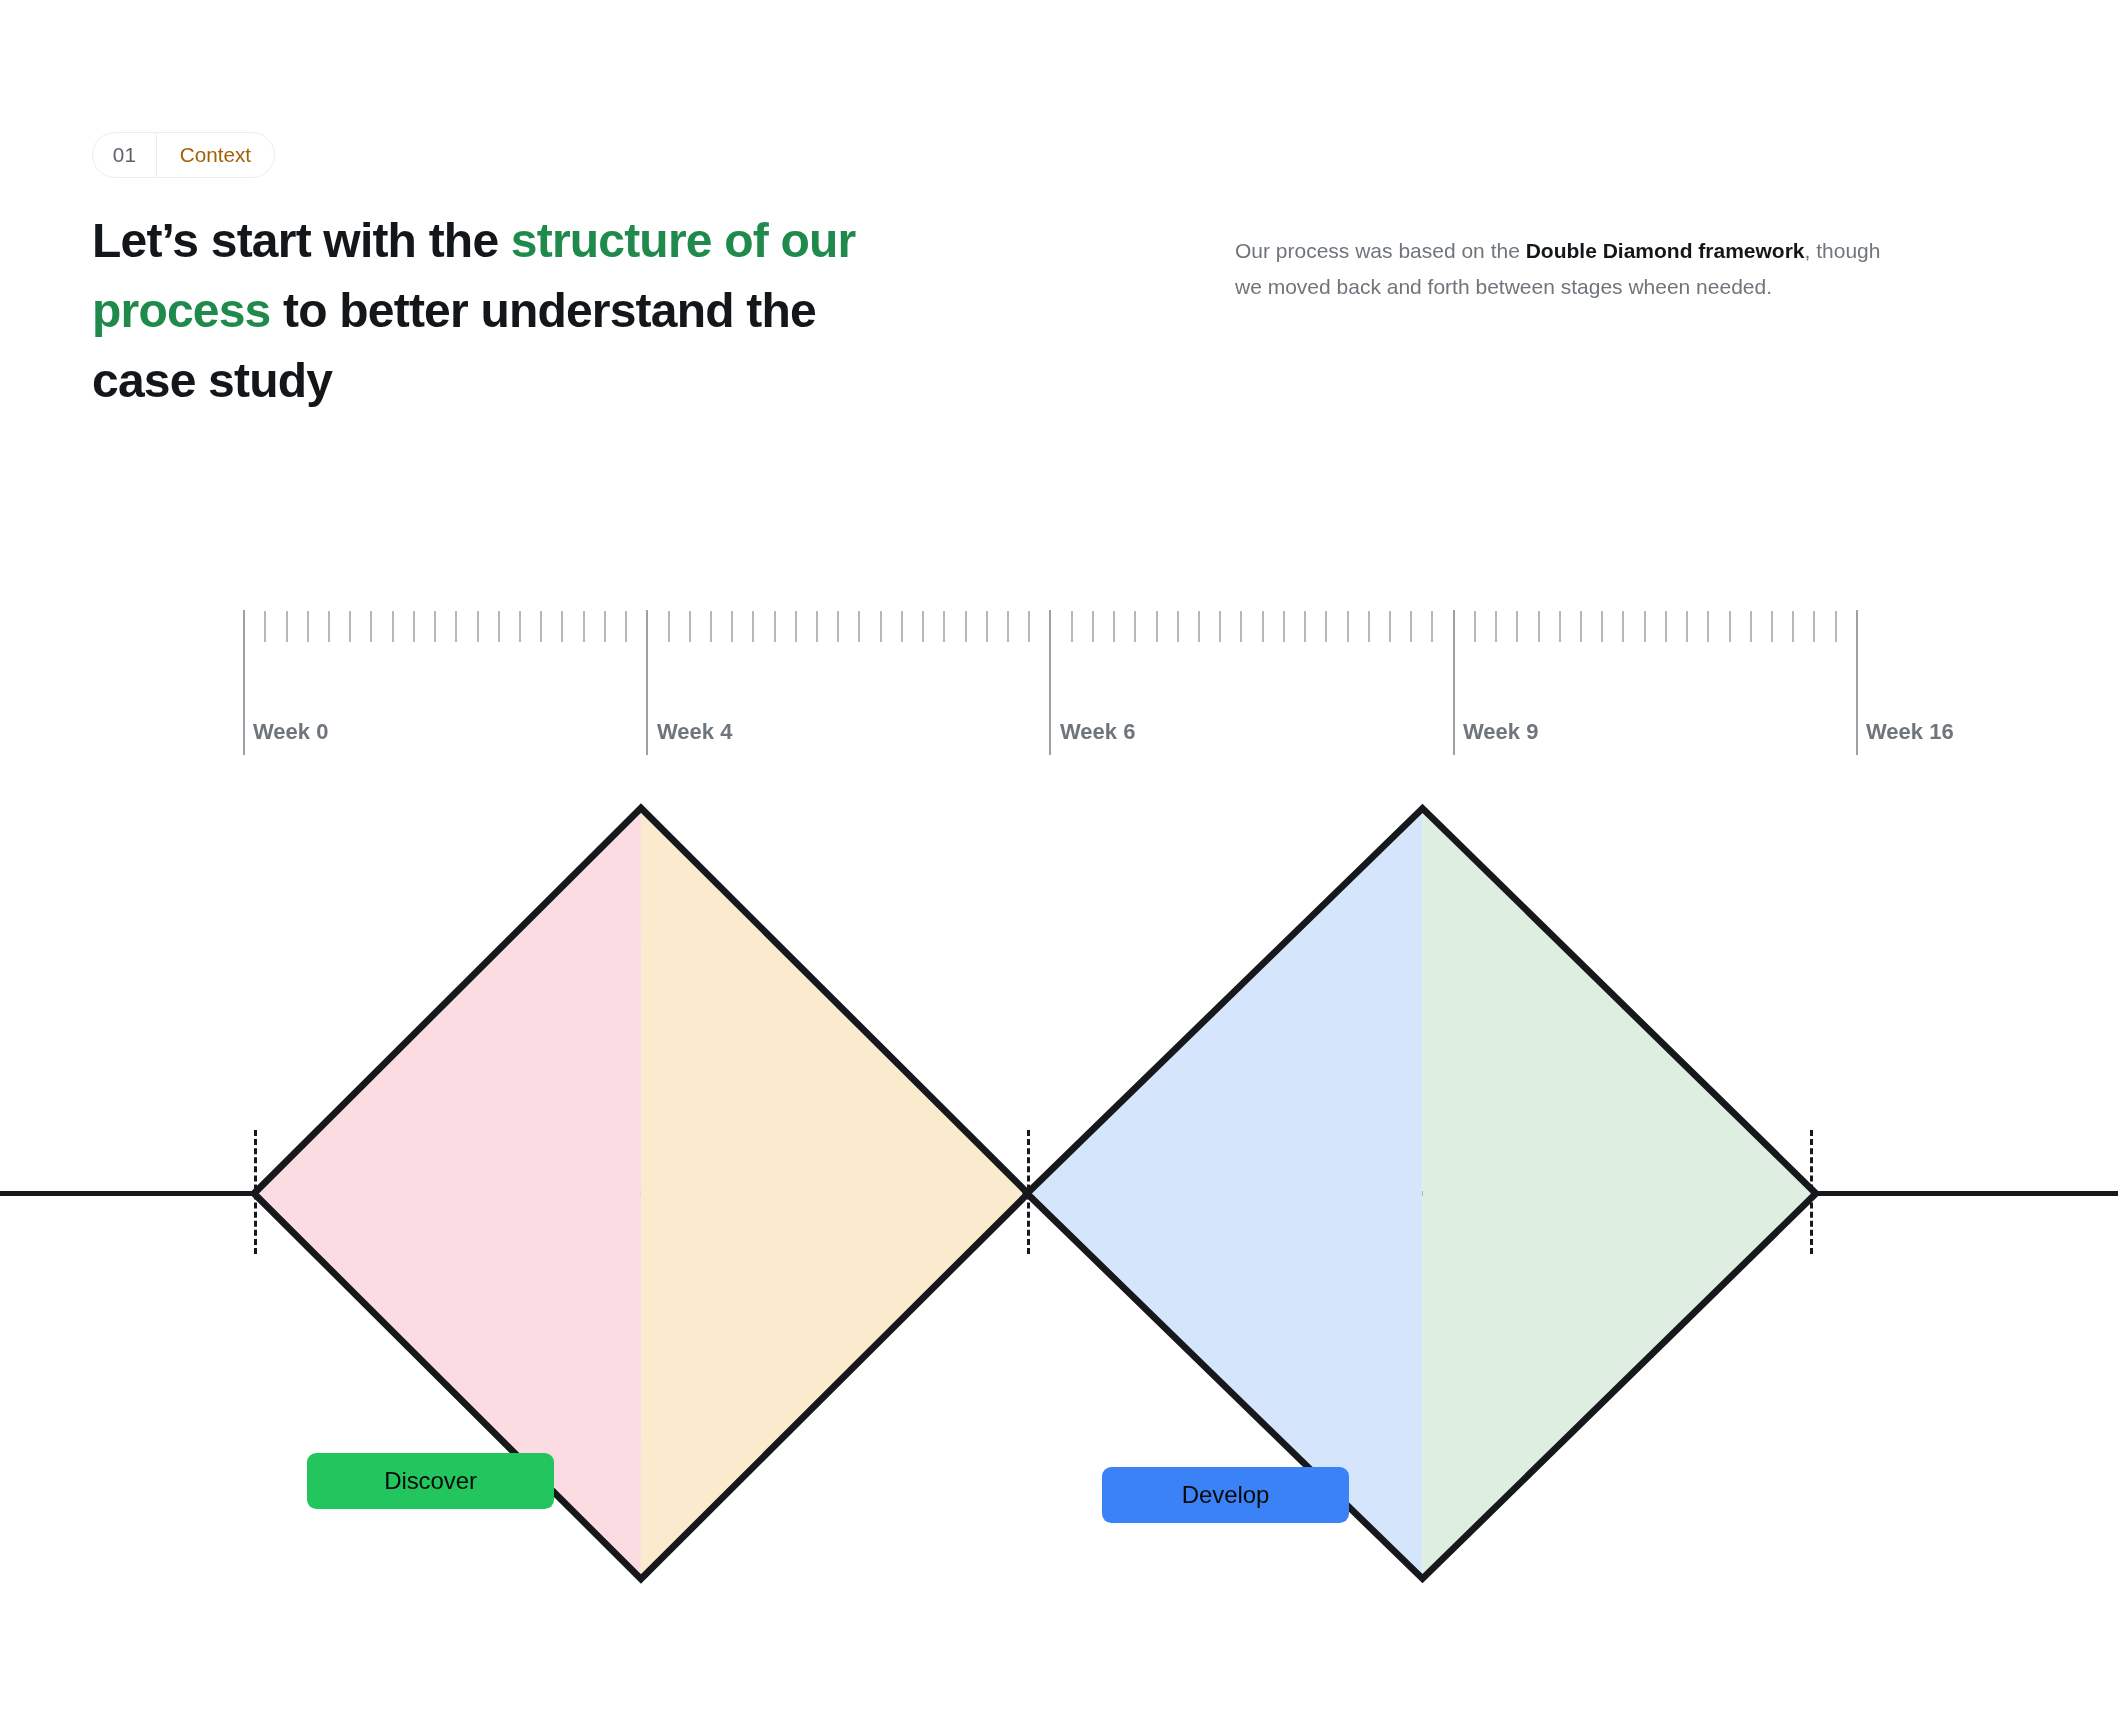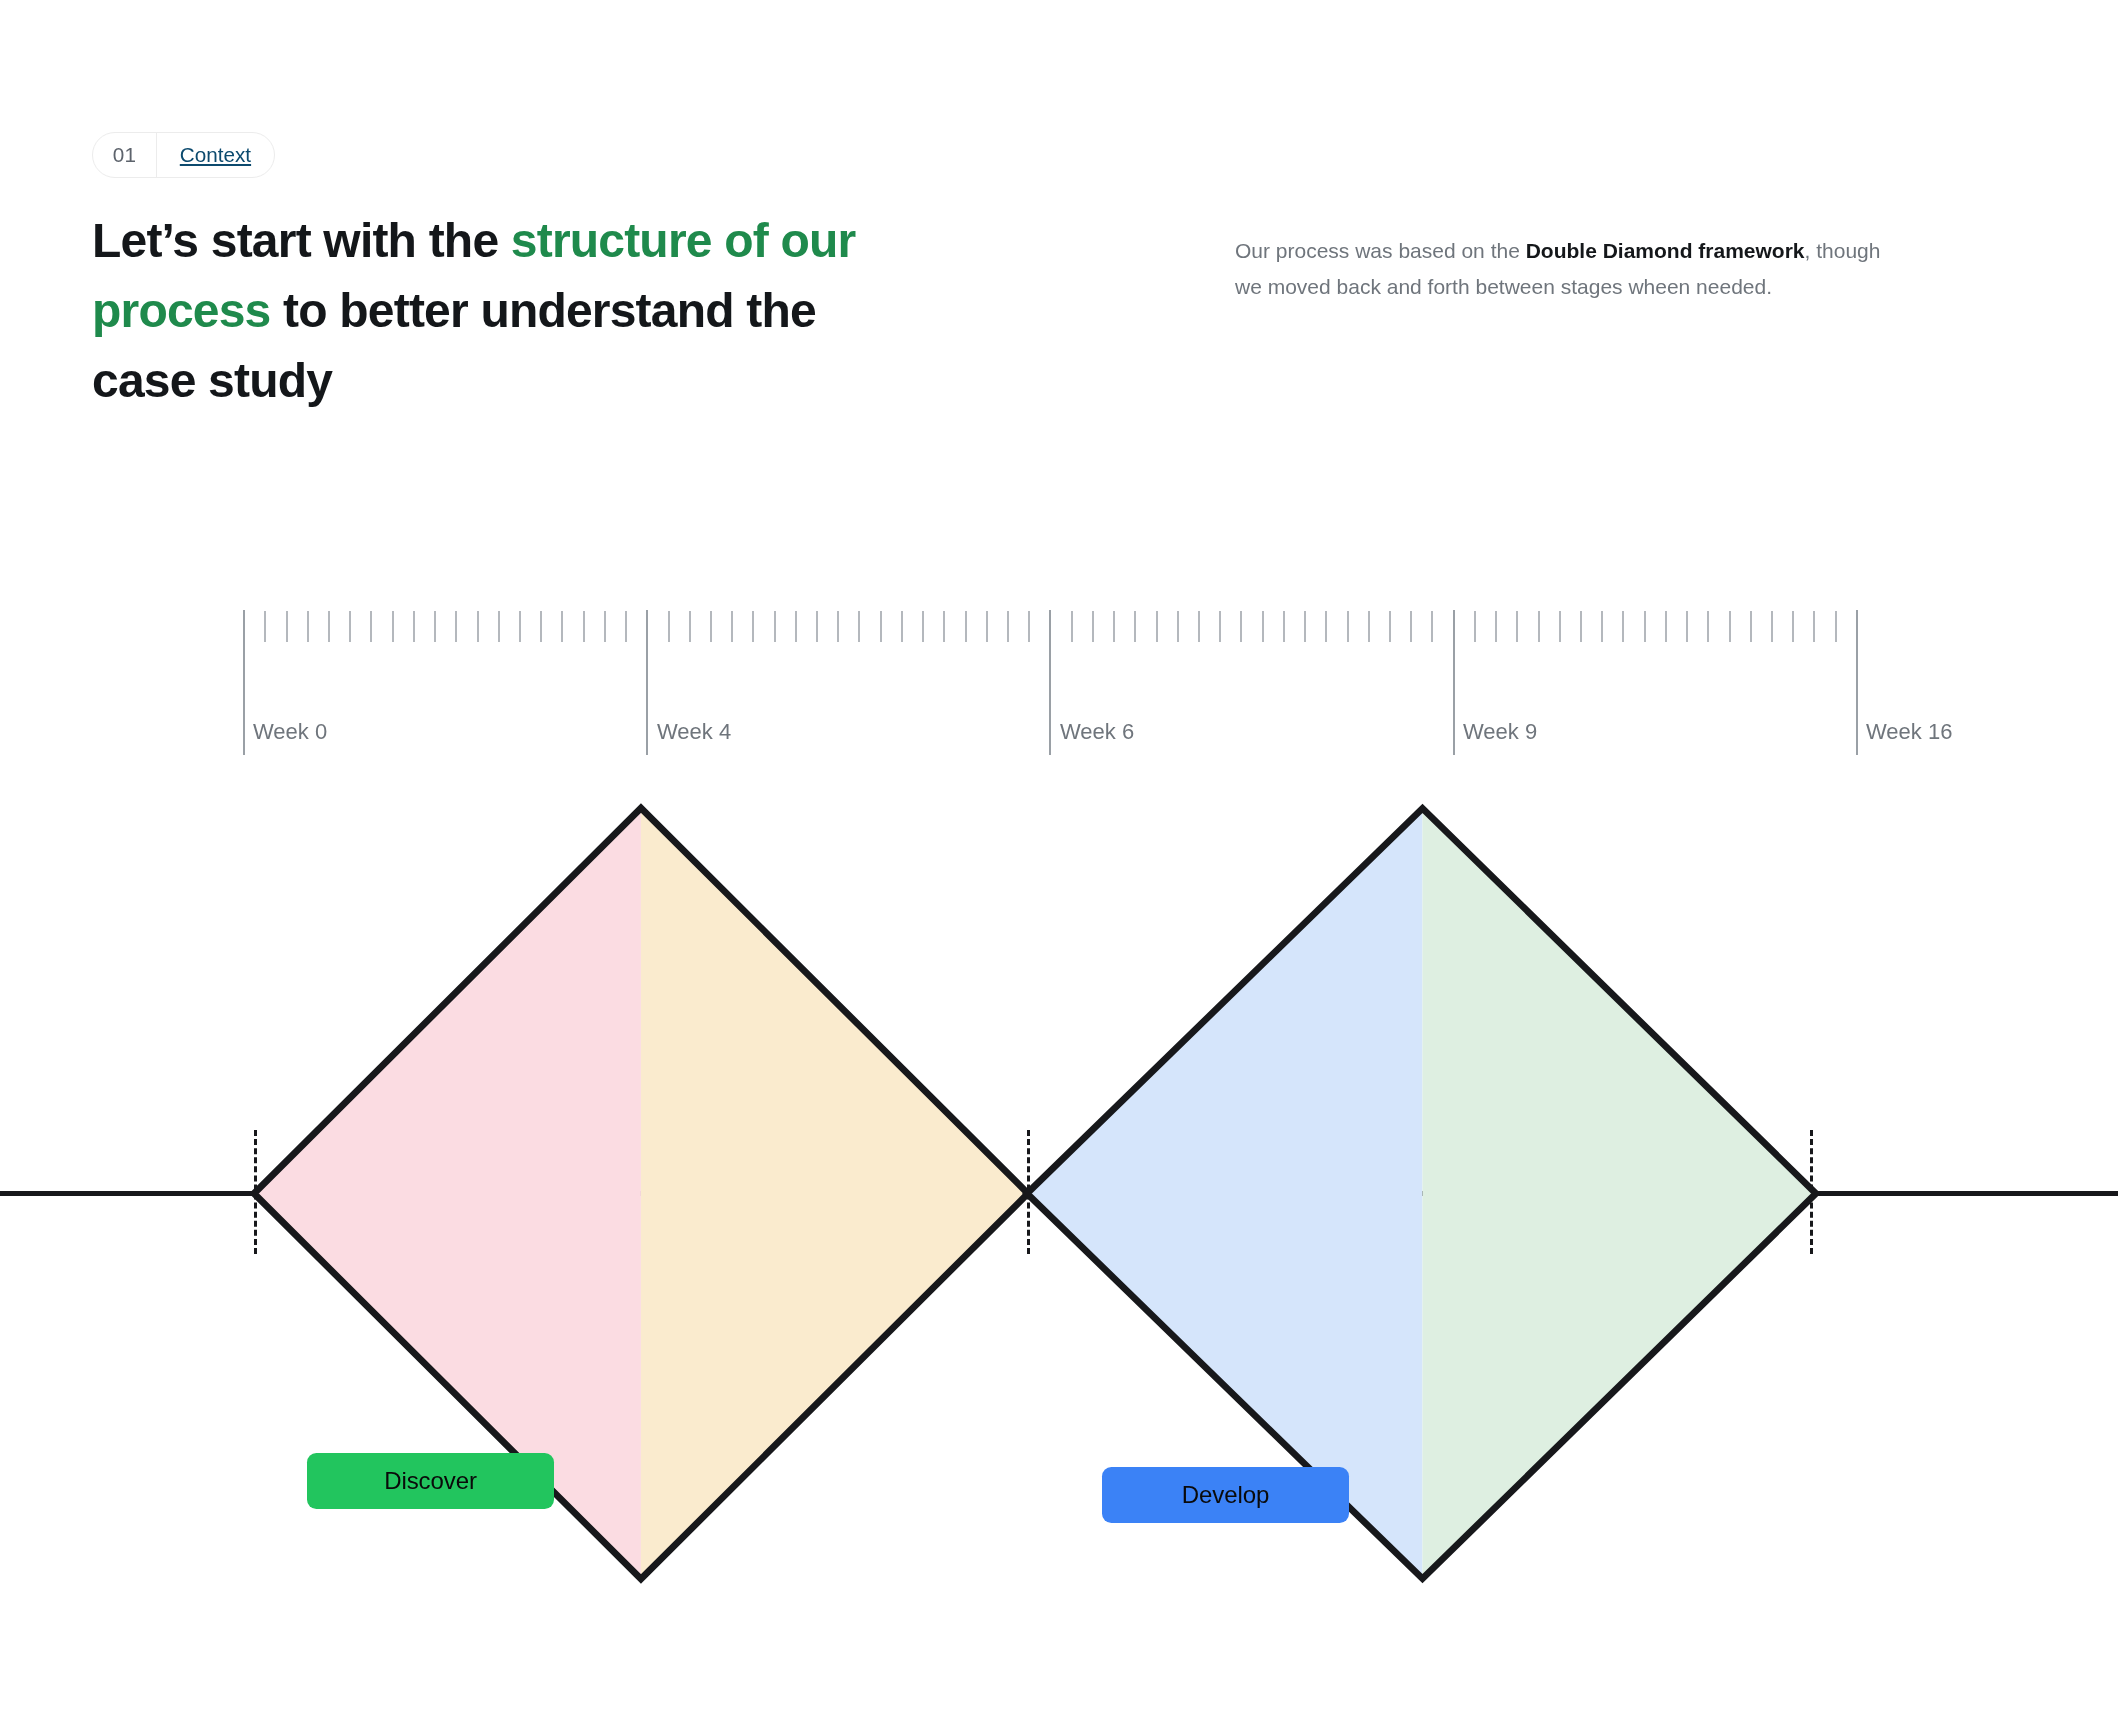--- a/index.html
+++ b/index.html
@@ -22,21 +22,21 @@
   }
   .eyebrow .num {
     display: flex; align-items: center; justify-content: center;
     padding: 0 19.7px;
     font-size: 20.7px; color: #5d636c; letter-spacing: 0.2px;
   }
   .eyebrow .sep { width: 1px; background: #ececec; }
   .eyebrow .lbl {
     display: flex; align-items: center; justify-content: center;
     padding: 0 23px;
-    font-size: 20.7px; color: #0c4a6e; text-decoration: underline;
+    font-size: 20.7px; color: #a16207;
   }
 
   
   .headline {
     position: absolute; left: 92px; top: 206px;
     width: 807px;
     font-size: 48px; line-height: 70px;
     font-weight: 700; color: #14171a;
     letter-spacing: -0.8px;
   }
@@ -45,21 +45,21 @@
   
   .lede {
     position: absolute; left: 1235px; top: 233px;
     width: 652px;
     font-size: 21px; line-height: 36px;
     color: #6f757c;
   }
   .lede b { color: #14171a; font-weight: 700; }
 
   
-  .ruler { position: absolute; left: 0; top: 595px; width: 2119px; height: 166px; }
+  .ruler { position: absolute; left: 0; top: 595px; width: 2119px; height: 166px; font-weight: bold; }
   .seg-line {
     position: absolute; top: 14.5px; width: 1.6px; height: 145px;
     background: #9aa0a6;
   }
   .tick {
     position: absolute; top: 15.5px; width: 2.1px; height: 31px;
     background: #b4b8bd;
   }
   .wk-label {
     position: absolute; top: 124px;

